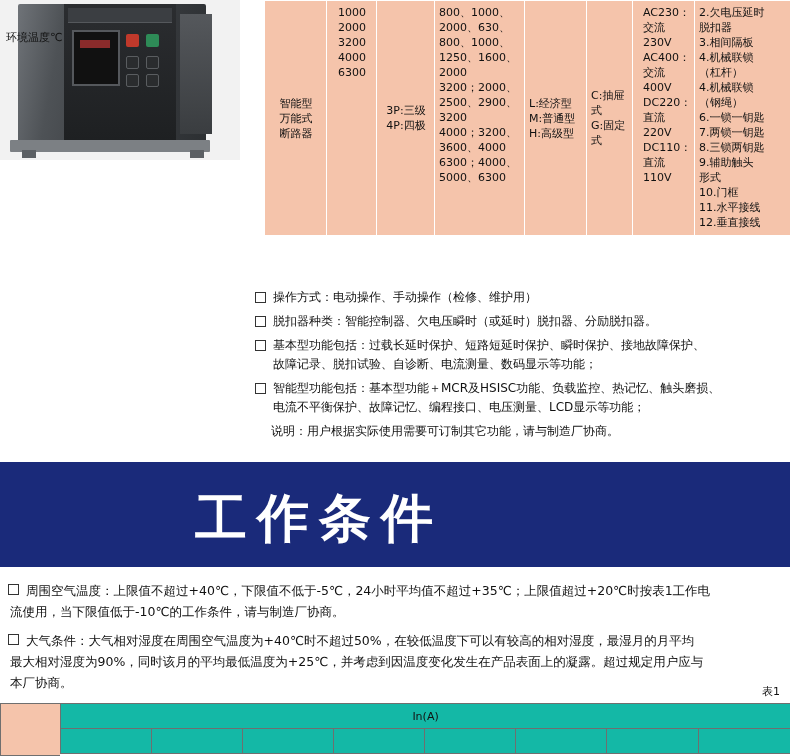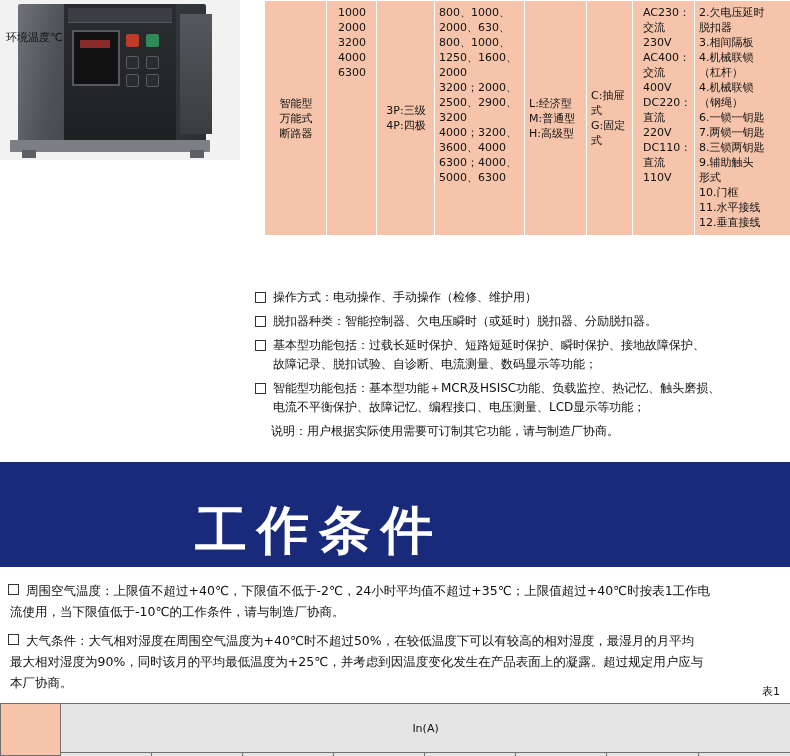--- a/index.html
+++ b/index.html
@@ -167,21 +167,21 @@
   
   .banner {
     position: absolute;
     left: 0; top: 462px;
     width: 790px;
     height: 105px;
     background: #1a2a7a;
   }
   .banner-title {
     position: absolute;
-    left: 0; top: 16px;
+    left: 0; top: 4px;
     width: 638px;
     text-align: center;
     line-height: 105px;
     font-size: 52px;
     font-weight: bold;
     letter-spacing: 10px;
     color: #ffffff;
     font-family: "DejaVu Sans", "Liberation Sans", sans-serif;
   }
 
@@ -213,27 +213,27 @@
   
   .bottom-table {
     position: absolute;
     left: 60px; top: 703px;
     width: 730px;
     border-collapse: collapse;
     table-layout: fixed;
   }
   .bottom-table td, .bottom-table th {
     border: 1px solid #6f6f6f;
-    background: #e5e5e5;
+    background: #14b8a6;
     font-size: 11px;
     font-weight: normal;
     color: #111;
     height: 24px;
     text-align: center;
-    padding: 12px;
+    padding: 0;
   }
   .corner-cell {
     position: absolute;
     left: 0; top: 703px;
     width: 60px;
     height: 53px;
     border: 1px solid #6f6f6f;
     border-right: none;
     background: #f5c4ab;
     box-sizing: border-box;
@@ -392,21 +392,21 @@
 
 <div class="banner">
   <div class="banner-title">工作条件</div>
 </div>
 
 <div class="cond-block">
 
   <div class="cond-row">
     <div class="check-box"></div>
     <div class="cond-text">
-      <div>周围空气温度：上限值不超过+40℃，下限值不低于-2℃，24小时平均值不超过+35℃；上限值超过+40℃时按表1工作电</div>
+      <div>周围空气温度：上限值不超过+40℃，下限值不低于-5℃，24小时平均值不超过+35℃；上限值超过+20℃时按表1工作电</div>
       <div style="margin-left:-16px">流使用，当下限值低于-10℃的工作条件，请与制造厂协商。</div>
     </div>
   </div>
 
   <div class="cond-row">
     <div class="check-box"></div>
     <div class="cond-text">
       <div>大气条件：大气相对湿度在周围空气温度为+40℃时不超过50%，在较低温度下可以有较高的相对湿度，最湿月的月平均</div>
       <div style="margin-left:-16px">最大相对湿度为90%，同时该月的平均最低温度为+25℃，并考虑到因温度变化发生在产品表面上的凝露。超过规定用户应与</div>
       <div style="margin-left:-16px">本厂协商。</div>

